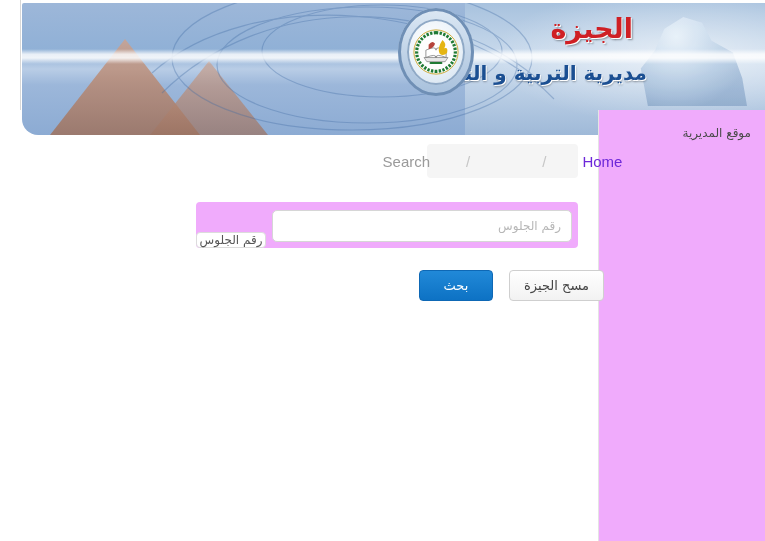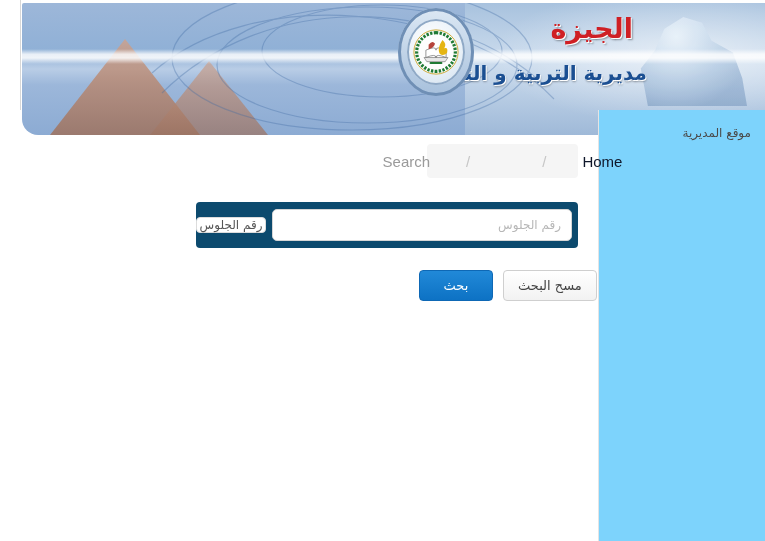--- a/index.html
+++ b/index.html
@@ -117,21 +117,21 @@
     font-family: "DejaVu Sans", "Liberation Sans", sans-serif;
     font-size: 17px; font-weight: bold; color: #cf1f24; letter-spacing: -.5px;
     text-shadow: 1px 1px 0 #ffffff, 1px 2px 2px rgba(0,0,0,.32);
     white-space: nowrap; direction: rtl;
   }
 
   
   .sidebar {
     position: absolute; left: 599px; top: 110px;
     width: 166px; height: 431px;
-    background: #7dd3fc;
+    background: #f0abfc;
     direction: rtl;
     padding: 12px 14px 0 10px;
   }
   .sidebar-divider {
     position: absolute; left: 598px; top: 110px; width: 1px; height: 431px;
     background: #e4e4e4;
   }
   .side-link {
     display: block; text-align: right;
     font-family: "DejaVu Sans", "Liberation Sans", sans-serif;
@@ -148,27 +148,27 @@
 
   .breadcrumb {
     position: absolute; left: 427px; top: 144px;
     width: 151px; height: 34px;
     background: #f5f5f5; border-radius: 4px;
     display: flex; align-items: center; justify-content: center;
     direction: ltr; white-space: nowrap; gap: 32px;
   }
   .bc-item { font-size: 15px; color: #9a9a9a; font-family: "Liberation Sans", sans-serif; }
   .bc-sep  { font-size: 15px; color: #c6c6c6; margin: 0 4px; }
-  .bc-item.active { color: #0f172a; }
+  .bc-item.active { color: #6d28d9; }
 
   .form-group {
     position: absolute; left: 196px; top: 202px;
     width: 382px; height: 46px;
-    background: #0c4a6e; border-radius: 4px;
-    display: flex; flex-direction: row-reverse; align-items: center; direction: rtl;
+    background: #f0abfc; border-radius: 4px;
+    display: flex; flex-direction: row-reverse; align-items: flex-end; direction: rtl;
   }
   .input-label {
     width: 70px; flex: 0 0 70px;
     background: #ffffff; border: 1px solid #dcdcdc; border-radius: 4px;
     display: flex; align-items: center; justify-content: center;
     font-family: "DejaVu Sans", "Liberation Sans", sans-serif;
     font-size: 12px; color: #555; white-space: nowrap;
   }
   .input-shell { flex: 1 1 auto; display: flex; align-items: center; padding: 6px; }
   .seat-input {
@@ -176,21 +176,21 @@
     border: 1px solid #d6d6d6; border-radius: 5px;
     background: #fff; outline: none;
     padding: 0 10px;
     font-family: "DejaVu Sans", "Liberation Sans", sans-serif;
     font-size: 12px; color: #333; text-align: right; direction: rtl;
   }
   .seat-input::placeholder { color: #b7b7b7; }
 
   .btn-row {
     position: absolute; left: 419px; top: 270px;
-    display: flex; flex-direction: row-reverse; gap: 10px; direction: rtl;
+    display: flex; flex-direction: row-reverse; gap: 16px; direction: rtl;
   }
   .btn {
     font-family: "DejaVu Sans", "Liberation Sans", sans-serif;
     font-size: 13px; border-radius: 4px; cursor: pointer;
     height: 31px; line-height: 1; padding: 0 14px;
     display: inline-flex; align-items: center; justify-content: center;
     white-space: nowrap;
   }
   .btn-primary {
     min-width: 74px;
@@ -267,16 +267,16 @@
 
   <div class="form-group">
     <div class="input-label">رقم الجلوس</div>
     <div class="input-shell">
       <input class="seat-input" type="text" placeholder="رقم الجلوس" style="">
     </div>
   </div>
 
   <div class="btn-row">
     <button class="btn btn-primary">بحث</button>
-    <button class="btn btn-default">مسح البحث</button>
+    <button class="btn btn-default">مسح الجيزة</button>
   </div>
 
 </div>
 
 </body></html>

